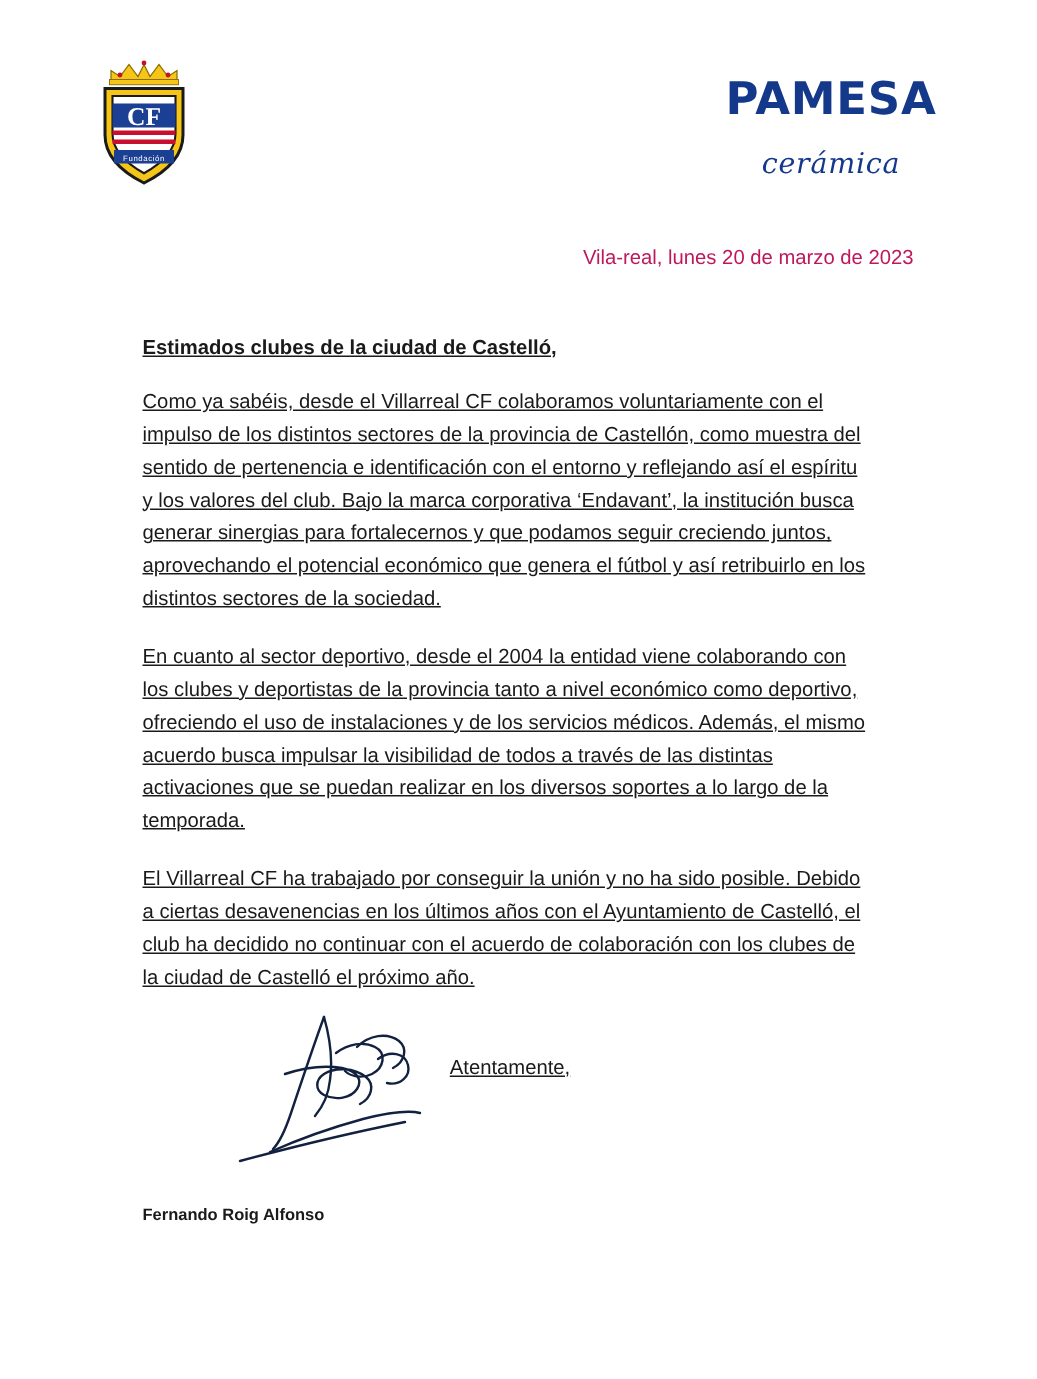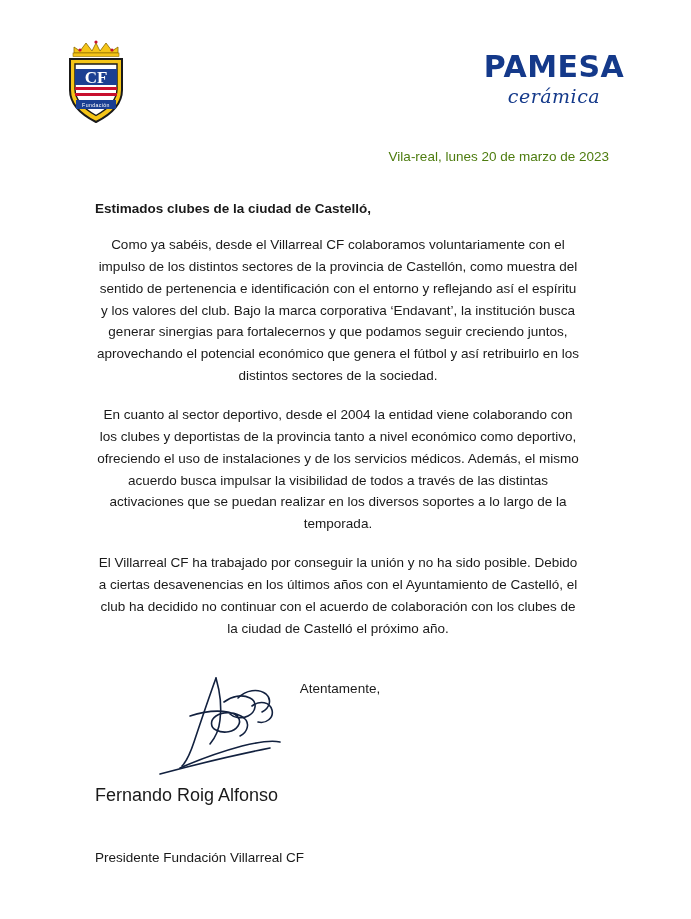--- a/index.html
+++ b/index.html
@@ -48,71 +48,72 @@
     font-weight: bold;
     font-size: 30px;
     letter-spacing: 0.5px;
     color: #14398a;
   }
   .pamesa-sub {
     font-family: "DejaVu Serif", serif;
     font-style: italic;
     font-size: 19px;
     color: #14398a;
-    margin-top: 5px;
+    margin-top: 18px;
     letter-spacing: 0.5px;
   }
 
   
   .date-line {
     position: absolute;
-    top: 149px;
+    top: 164px;
     right: 82px;
     font-size: 13.5px;
-    color: #4d7c0f;
+    color: #be185d;
   }
 
   
   .content {
     position: absolute;
     left: 95px;
-    top: 201px;
+    top: 224px;
     width: 490px;
+    text-decoration: underline;
   }
   .salutation {
     font-size: 13.5px;
     font-weight: bold;
     margin: 0 0 18px 0;
   }
   .para {
     font-size: 13.5px;
     line-height: 1.62;
     margin: 0 4px 17px 0;
-    text-align: center;
+    text-align: left;
   }
   .closing {
     font-size: 13.5px;
     margin: 41px 0 0 0;
     text-align: center;
   }
 
   
   .signature {
     position: absolute;
     left: 120px;
     top: 672px;
     width: 200px;
     height: 110px;
   }
   .sign-name {
     position: absolute;
     left: 95px;
-    top: 785px;
-    font-size: 18px;
-    font-weight: normal;
+    top: 804px;
+    font-size: 11px;
+    font-weight: bold;
   }
   .sign-role {
     position: absolute;
     left: 95px;
     top: 850px;
     font-size: 13.5px;
   }
 </style>
 </head>
 <body>
@@ -174,15 +175,14 @@
         <path d="M104 30 C112 24 122 22 130 26 C138 30 136 40 128 44 C122 47 114 46 110 42"></path>
         <path d="M118 26 C126 18 138 16 146 22 C152 27 150 36 142 40"></path>
         <path d="M60 96 C78 88 100 80 122 74 C138 70 152 68 160 70"></path>
         <path d="M40 102 C70 94 110 84 150 76"></path>
         <path d="M132 34 C140 28 150 30 152 38 C154 46 146 52 138 50"></path>
       </g>
     </svg>
   </div>
 
   <div class="sign-name">Fernando Roig Alfonso</div>
-  <div class="sign-role">Presidente Fundación Villarreal CF</div>
 
 </div>
 
 </body></html>

